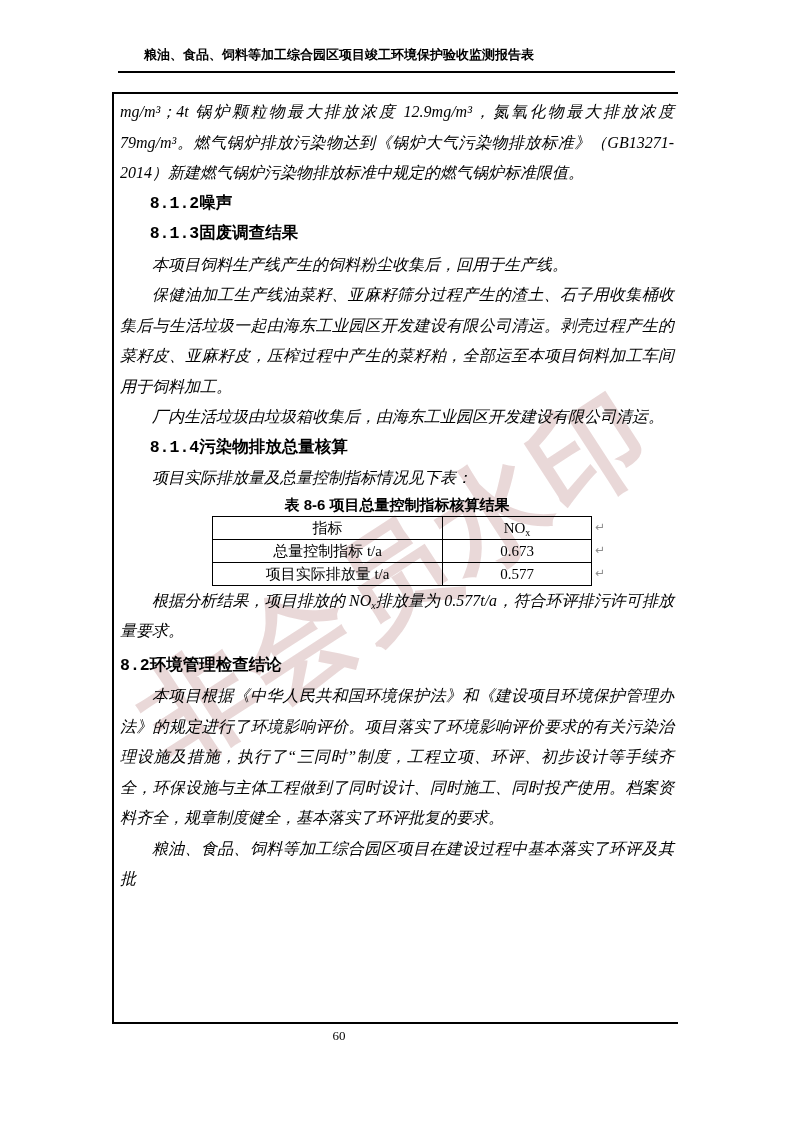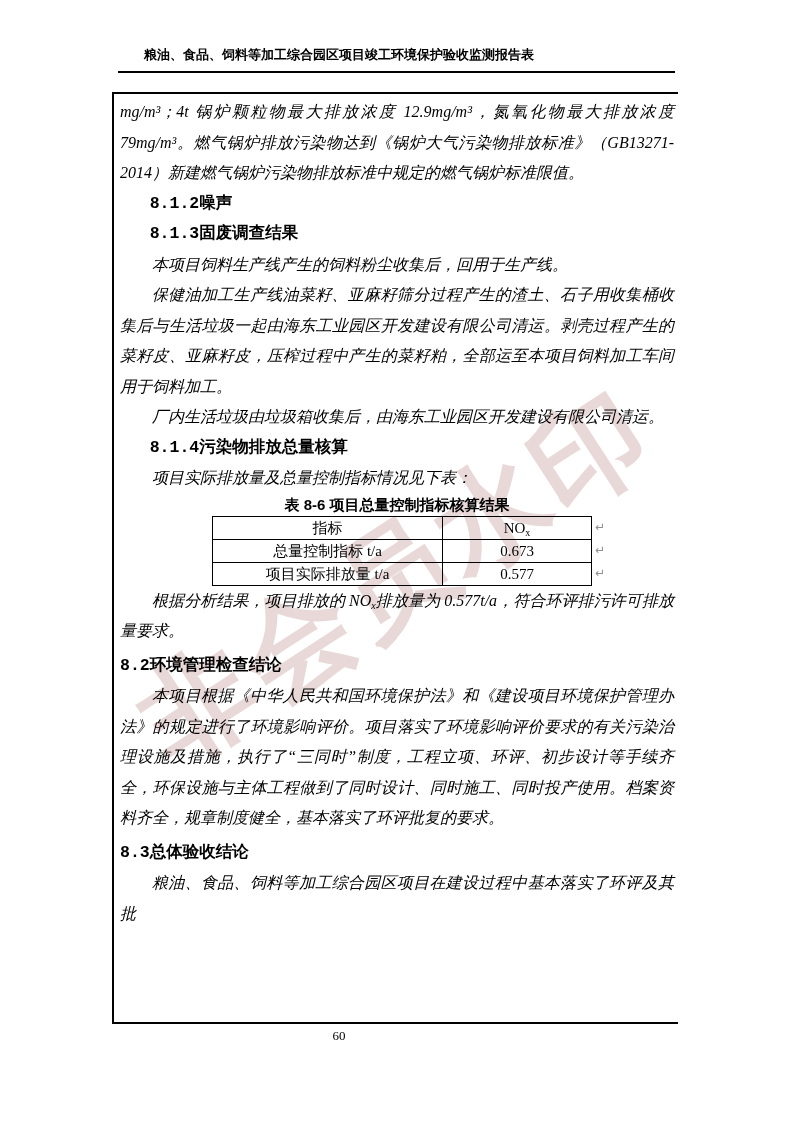--- a/index.html
+++ b/index.html
@@ -133,21 +133,20 @@
       <span class="pmark r2">↵</span>
       <span class="pmark r3">↵</span>
     </div>
 
     <p class="para"><span>根据分析结果，项目排放的 NO</span><sub class="nox-sub">x</sub><span>排放量为 0.577t/a，符合环评排污许可排放量要求。</span></p>
 
     <h3 class="heading flush">8.2环境管理检查结论</h3>
 
     <p class="para">本项目根据《中华人民共和国环境保护法》和《建设项目环境保护管理办法》的规定进行了环境影响评价。项目落实了环境影响评价要求的有关污染治理设施及措施，执行了“三同时”制度，工程立项、环评、初步设计等手续齐全，环保设施与主体工程做到了同时设计、同时施工、同时投产使用。档案资料齐全，规章制度健全，基本落实了环评批复的要求。</p>
 
-    <h3 class="heading flush">8.3总体验收结论</h3>
 
     <p class="para">粮油、食品、饲料等加工综合园区项目在建设过程中基本落实了环评及其批</p>
 
   </div>
 
   <div class="page-number">60</div>
 
 </div>
 
 </body></html>

